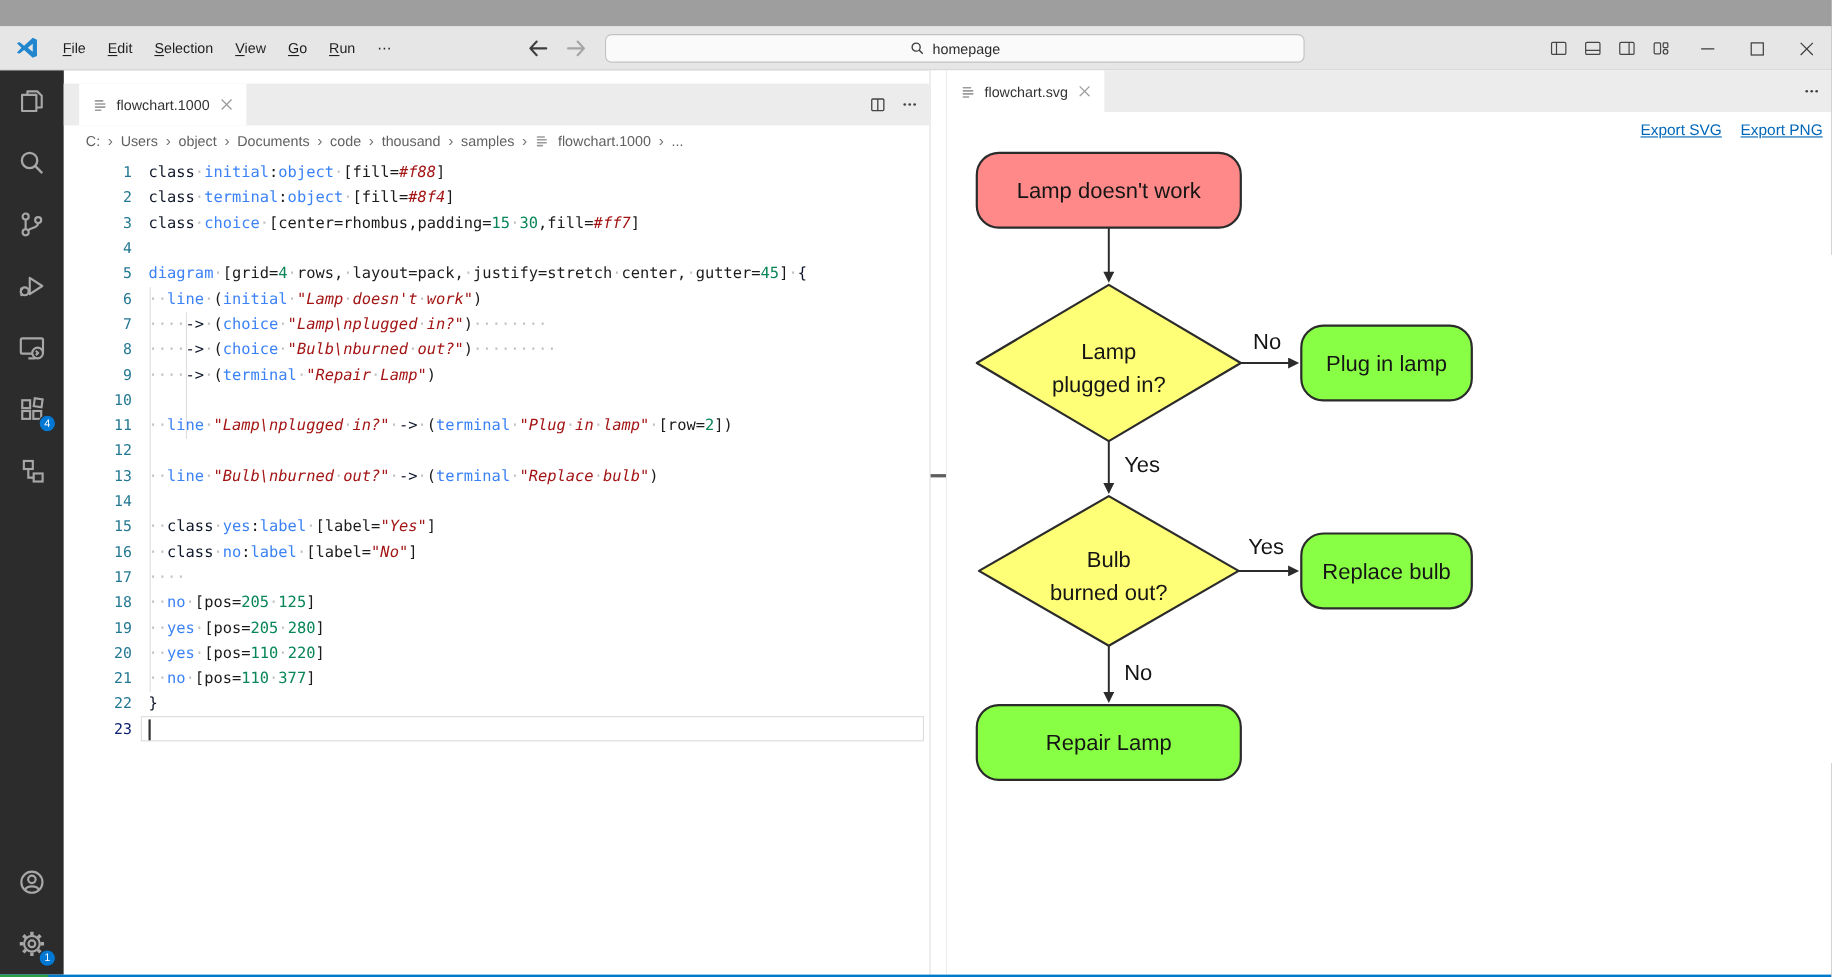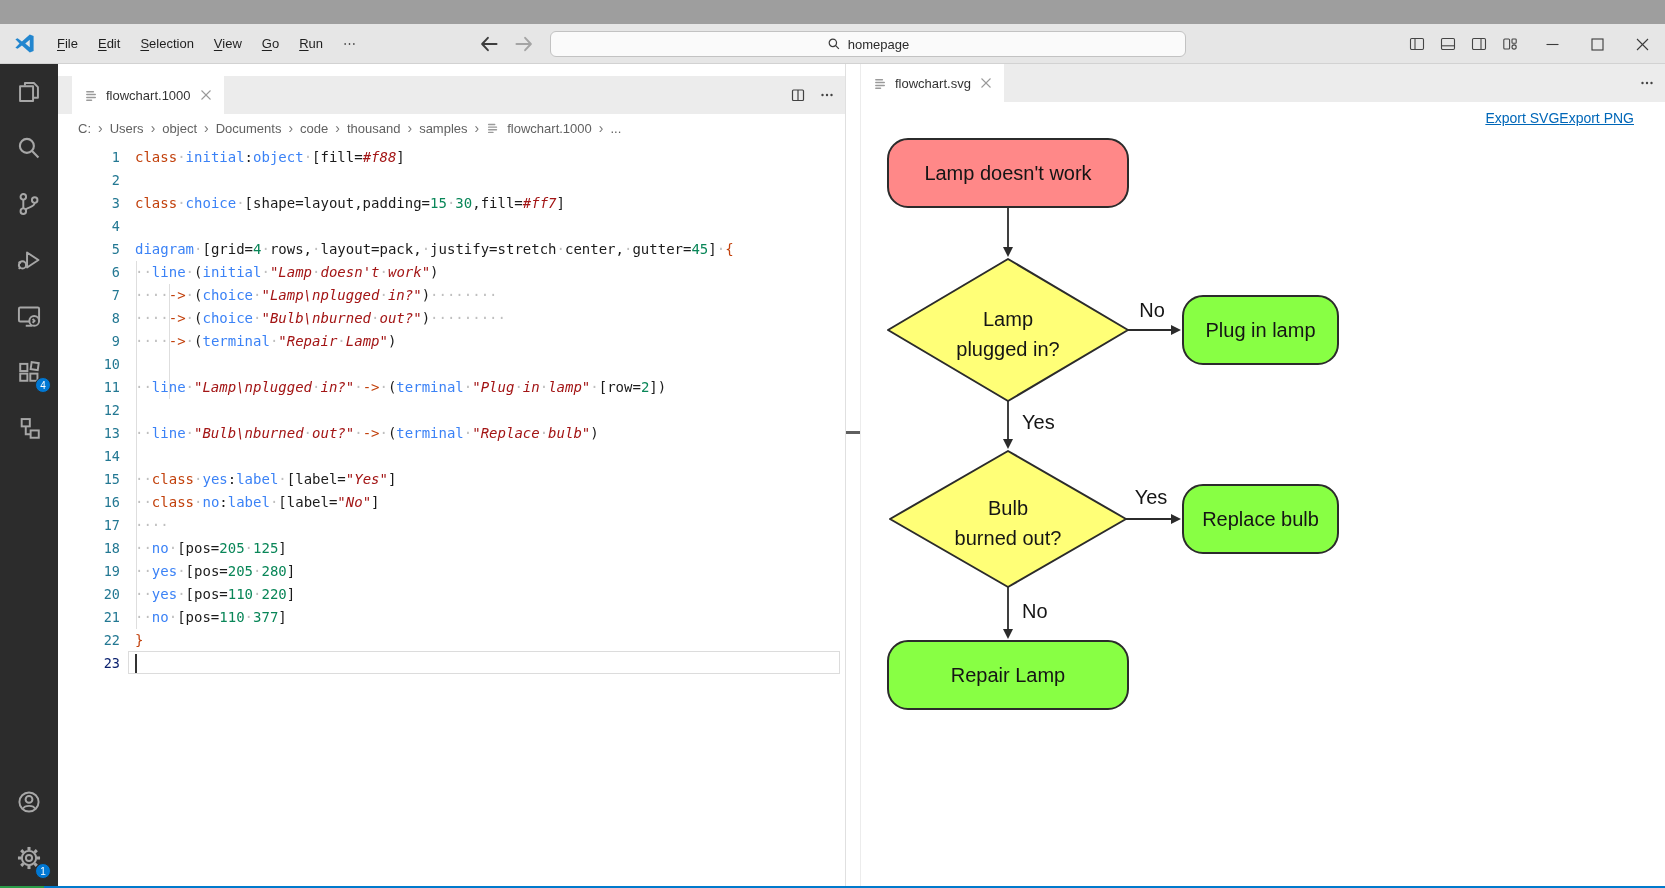--- a/index.html
+++ b/index.html
@@ -51,39 +51,39 @@
   .bc-file-icon{width:14px;height:14px;color:#9a9a9a;}
   .bc-item{cursor:default;}
 
   .code-area{position:absolute;left:0;top:66px;right:0;bottom:0;
              font-family:"DejaVu Sans Mono","Liberation Mono",monospace;font-size:14px;
              line-height:23px;padding-top:4px;overflow:hidden;}
   .code-row{display:flex;height:23px;}
   .gutter{width:77px;padding-right:15px;text-align:right;color:#237893;flex:none;font-size:13.5px;}
   .gutter.active{color:#0b216f;}
   .code-text{white-space:pre;}
-  .tok-k{color:#c2410c;}
+  .tok-k{color:#0f172a;}
   .tok-t{color:#3b82f6;}
   .tok-s{color:#a31515;font-style:italic;}
   .tok-n{color:#098658;}
   .tok-p{color:#1b1b1b;}
   .tok-w{color:#bfbfbf;}
   .indent-guide{position:absolute;width:1px;background:#dedede;}
   .cur-line{position:absolute;left:70px;right:5px;height:23px;border:1px solid #dcdcdc;}
   .caret{position:absolute;width:1.5px;height:19px;background:#333;}
 
   
   .divider-col{position:absolute;left:845px;top:40px;width:16px;height:822px;background:#fff;
                border-left:1px solid #e0e0e0;border-right:1px solid #ececec;}
   .sash-thumb{position:absolute;left:846px;top:407px;width:14px;height:3px;background:#5f5f5f;}
 
   
   .preview-group{position:absolute;left:861px;top:40px;width:804px;height:822px;background:#fff;}
   .preview-content{position:absolute;left:0;top:38px;right:0;bottom:0;background:#fff;}
-  .export-links{position:absolute;top:8px;right:31px;display:flex;font-size:14px;}
+  .export-links{position:absolute;top:8px;right:8px;display:flex;gap:17px;font-size:14px;}
   .export-links a{color:#0067b8;text-decoration:underline;cursor:pointer;}
   #flow{position:absolute;left:0;top:0;}
   .flow-text{font-family:"Liberation Sans",sans-serif;font-size:20px;fill:#151515;}
 
   
   .statusbar{position:absolute;left:0;bottom:0;width:100%;height:26px;background:#007acc;color:#fff;
              display:flex;align-items:center;font-size:12.5px;z-index:6;}
   .sb-remote{height:26px;width:44px;display:flex;align-items:center;justify-content:center;flex:none;}
   .sb-remote .icon{width:15px;height:15px;}
   .sb-left{display:flex;align-items:center;margin-left:5px;gap:4px;}
@@ -352,24 +352,25 @@
       </div>
     <div class="code-area" id="code-area">
       <div class="indent-guide" style="left:78px;top:119px;height:368px;"></div>
       <div class="indent-guide" style="left:111px;top:142px;height:115px;"></div>
     <div class="code-row">
           <div class="gutter">1</div>
           <div class="code-text"><span class="tok-k">class</span><span class="tok-w">·</span><span class="tok-t">initial</span><span class="tok-p">:</span><span class="tok-t">object</span><span class="tok-w">·</span><span class="tok-p">[fill=</span><span class="tok-s">#f88</span><span class="tok-p">]</span></div>
         </div>
         <div class="code-row">
           <div class="gutter">2</div>
+          <div class="code-text"><span class="tok-k">class</span><span class="tok-w">·</span><span class="tok-t">terminal</span><span class="tok-p">:</span><span class="tok-t">object</span><span class="tok-w">·</span><span class="tok-p">[fill=</span><span class="tok-s">#8f4</span><span class="tok-p">]</span></div>
         </div>
         <div class="code-row">
           <div class="gutter">3</div>
-          <div class="code-text"><span class="tok-k">class</span><span class="tok-w">·</span><span class="tok-t">choice</span><span class="tok-w">·</span><span class="tok-p">[shape=layout,padding=</span><span class="tok-n">15</span><span class="tok-w">·</span><span class="tok-n">30</span><span class="tok-p">,fill=</span><span class="tok-s">#ff7</span><span class="tok-p">]</span></div>
+          <div class="code-text"><span class="tok-k">class</span><span class="tok-w">·</span><span class="tok-t">choice</span><span class="tok-w">·</span><span class="tok-p">[center=rhombus,padding=</span><span class="tok-n">15</span><span class="tok-w">·</span><span class="tok-n">30</span><span class="tok-p">,fill=</span><span class="tok-s">#ff7</span><span class="tok-p">]</span></div>
         </div>
         <div class="code-row">
           <div class="gutter">4</div>
           <div class="code-text"></div>
         </div>
         <div class="code-row">
           <div class="gutter">5</div>
           <div class="code-text"><span class="tok-t">diagram</span><span class="tok-w">·</span><span class="tok-p">[grid=</span><span class="tok-n">4</span><span class="tok-w">·</span><span class="tok-p">rows,</span><span class="tok-w">·</span><span class="tok-p">layout=pack,</span><span class="tok-w">·</span><span class="tok-p">justify=stretch</span><span class="tok-w">·</span><span class="tok-p">center,</span><span class="tok-w">·</span><span class="tok-p">gutter=</span><span class="tok-n">45</span><span class="tok-p">]</span><span class="tok-w">·</span><span class="tok-k">{</span></div>
         </div>
         <div class="code-row">

